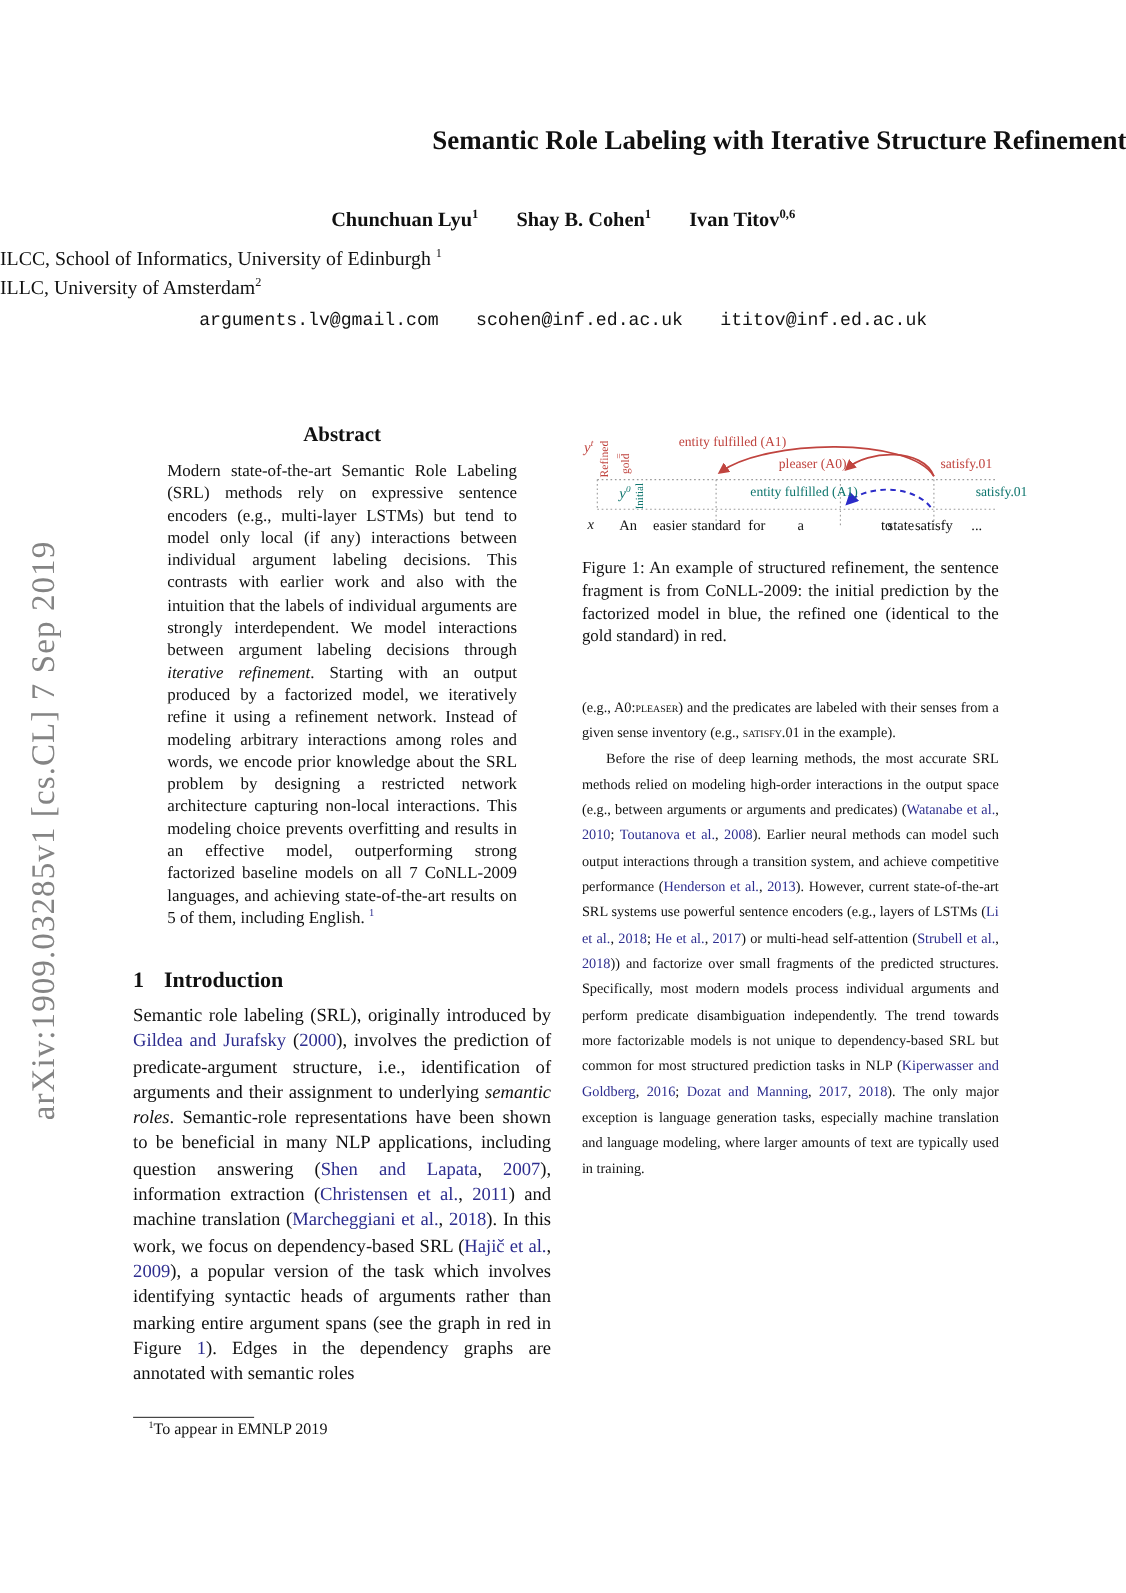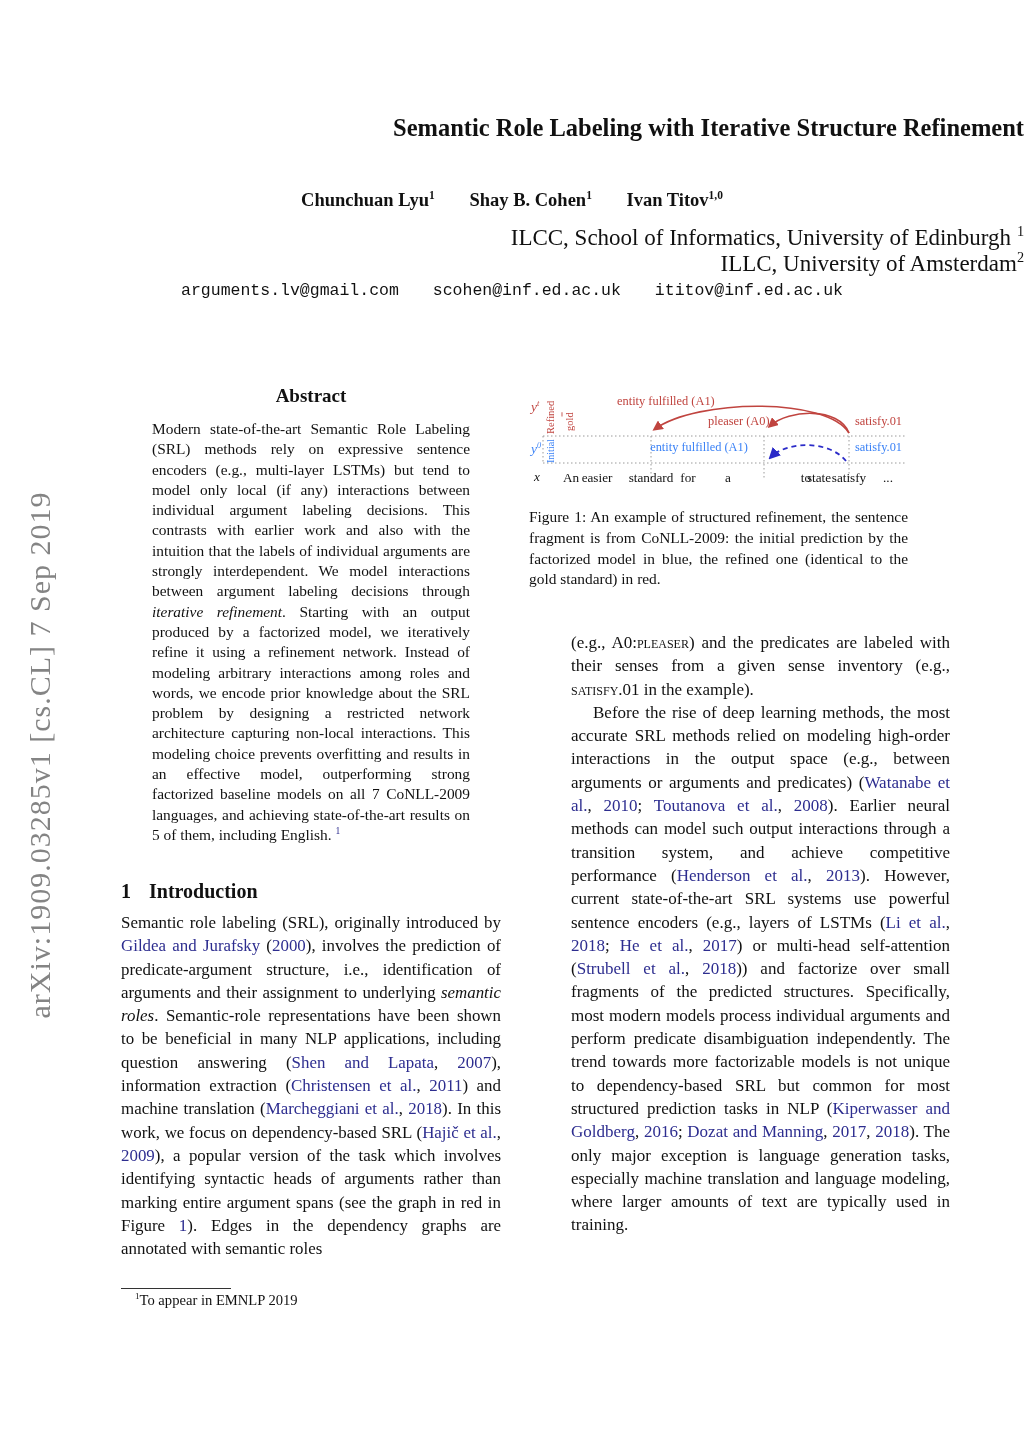--- a/index.html
+++ b/index.html
@@ -13,21 +13,21 @@
     font-size:30px;color:#848484;text-align:center;letter-spacing:1px;
     font-family:"Liberation Serif",serif;}
 
   
   .title{position:absolute;top:114px;left:0;width:100%;text-align:right;
     font-size:24.5px;font-weight:bold;}
   .authors{position:absolute;top:190px;left:0;width:100%;text-align:center;
     font-size:18.5px;font-weight:bold;}
   .authors .author{margin:0 15px;}
   sup{font-size:0.62em;vertical-align:super;line-height:0;}
-  .affil{position:absolute;left:0;width:100%;text-align:right;font-size:23px;}
+  .affil{position:absolute;left:0;width:100%;text-align:left;font-size:18px;}
   .affil1{top:225px;} .affil2{top:251px;}
   .emails{position:absolute;top:281px;left:0;width:100%;text-align:center;
     font-family:"Liberation Mono",monospace;font-size:16.5px;letter-spacing:0px;}
   .emails span{margin:0 12px;}
 
   
   .col{position:absolute;top:383px;width:380px;}
   .col-left{left:121px;}
   .col-right{left:529px;width:379px;}
 
@@ -40,51 +40,51 @@
   .intro-body{position:absolute;top:528px;left:0;width:380px;
     font-size:16.9px;line-height:23.3px;text-align:justify;}
   .footnote{position:absolute;top:905px;left:0;width:380px;font-size:14.6px;}
   .fn-rule{width:110px;border-top:1.5px solid #333;margin-bottom:3px;}
   .fn-text{padding-left:14px;}
 
   
   .figure{position:absolute;top:0;left:0;width:379px;height:112px;}
   .figure svg{position:absolute;inset:0;}
   .flabel{position:absolute;white-space:nowrap;}
-  .red{color:#c0443f;} .blue{color:#3b82f6;}
+  .red{color:#c0443f;} .blue{color:#0f766e;margin-left:32px;}
   .ylab{font-style:italic;font-size:13.5px;}
   .vtext{position:absolute;writing-mode:vertical-rl;transform:rotate(180deg);
     font-size:10.5px;letter-spacing:0px;}
   .arclab{font-size:12.4px;}
   .word{position:absolute;font-size:13.2px;transform:translateX(-50%);white-space:nowrap;}
   .xlab{position:absolute;font-style:italic;font-size:13.2px;}
   .caption{position:absolute;top:124px;left:0;width:379px;
     font-size:15.4px;line-height:20.8px;text-align:justify;}
   .rcflow{position:absolute;top:248px;left:0;width:379px;
-    font-size:17px;line-height:23.3px;text-align:justify;margin-left:42px;}
+    font-size:13px;line-height:23.3px;text-align:justify;}
   .rcflow p, .intro-body p{margin:0;}
   .indent{text-indent:22px;}
 
   .cite-link{color:#2d2d8f;}
   .smallcaps{font-variant:small-caps;}
   em{font-style:italic;}
 </style>
 </head>
 <body>
 
 <div class="page">
 
   <div class="watermark">arXiv:1909.03285v1  [cs.CL]  7 Sep 2019</div>
 
   <div class="title">Semantic Role Labeling with Iterative Structure Refinement</div>
 
   <div class="authors">
     <span class="author"><span>Chunchuan Lyu</span><sup>1</sup></span>
     <span class="author"><span>Shay B. Cohen</span><sup>1</sup></span>
-    <span class="author"><span>Ivan Titov</span><sup>1,0</sup></span>
+    <span class="author"><span>Ivan Titov</span><sup>0,6</sup></span>
   </div>
 
   <div class="affil affil1"><span>ILCC, School of Informatics, University of Edinburgh </span><sup>1</sup></div>
   <div class="affil affil2"><span>ILLC, University of Amsterdam</span><sup>2</sup></div>
 
   <div class="emails">
     <span>arguments.lv@gmail.com</span>
     <span>scohen@inf.ed.ac.uk</span>
     <span>ititov@inf.ed.ac.uk</span>
   </div>
@@ -142,21 +142,21 @@
       <span class="flabel arclab red" style="left:326px;top:31px;">satisfy.01</span>
 
       <span class="flabel ylab blue" style="left:2px;top:58px;"><span>y</span><sup>0</sup></span>
       <span class="vtext blue" style="left:16px;top:52px;height:28px;font-size:10px;">Initial</span>
       <span class="flabel arclab blue" style="left:170px;top:57px;transform:translateX(-50%);">entity fulfilled (A1)</span>
       <span class="flabel arclab blue" style="left:326px;top:57px;">satisfy.01</span>
 
       <span class="xlab" style="left:5px;top:86px;">x</span>
       <div id="fig-words">
           <span class="word" style="left: 42px; top: 87px;">An</span>
-          <span class="word" style="left: 68px; top: 87px;">easier</span>
+          <span class="word" style="left: 80px; top: 87px;">easier</span>
           <span class="word" style="left: 122px; top: 87px;">standard</span>
           <span class="word" style="left: 159px; top: 87px;">for</span>
           <span class="word" style="left: 199px; top: 87px;">a</span>
           <span class="word" style="left: 242px; top: 87px; margin-left: 48px;">state</span>
           <span class="word" style="left: 277px; top: 87px;">to</span>
           <span class="word" style="left: 320px; top: 87px;">satisfy</span>
           <span class="word" style="left: 359px; top: 87px;">...</span>
         </div>
     </div>
 

